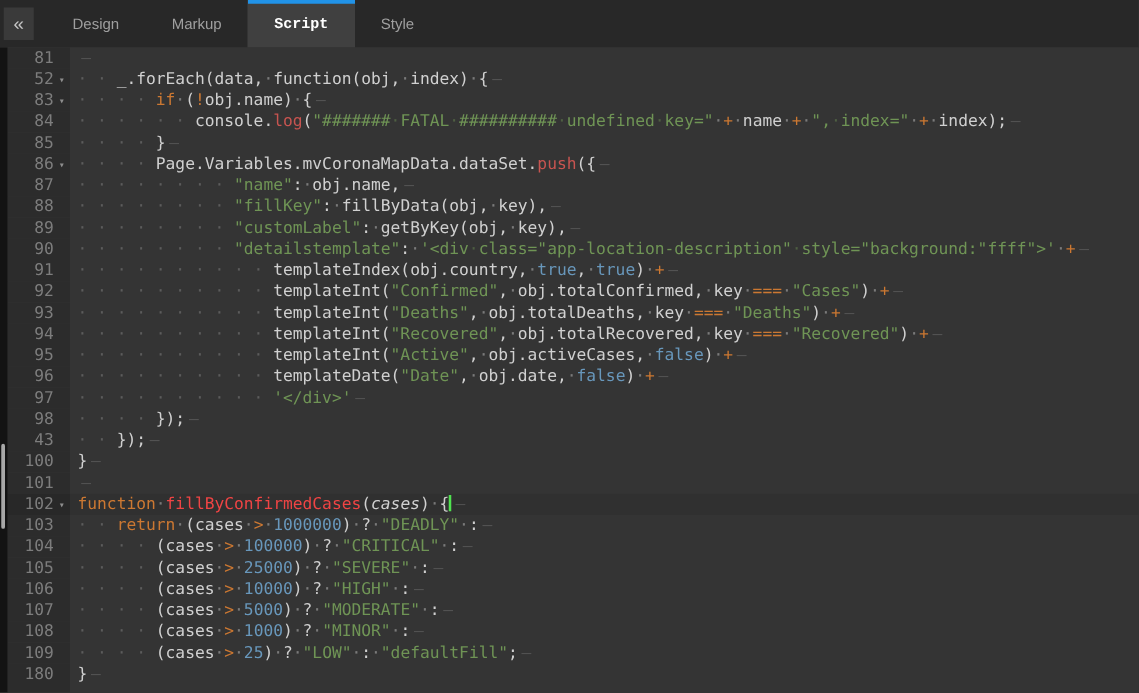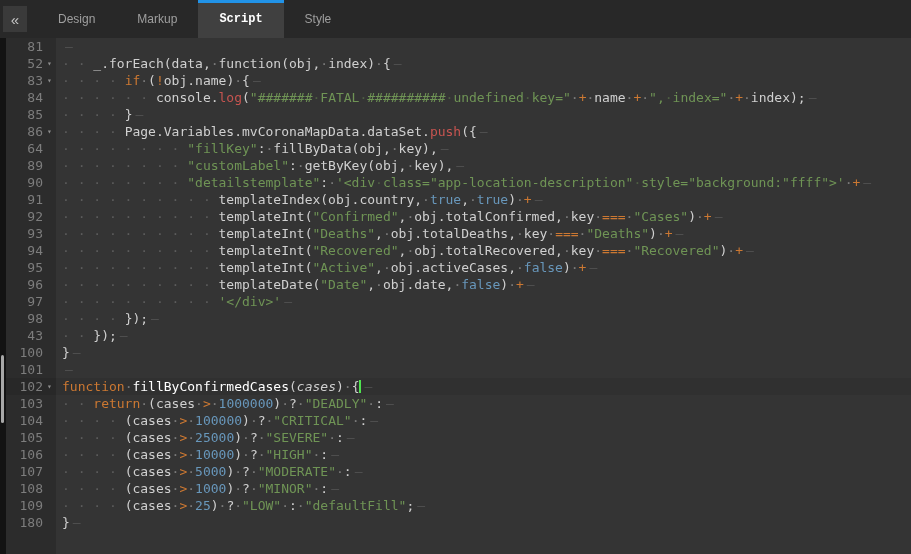--- a/index.html
+++ b/index.html
@@ -29,21 +29,21 @@
   .row.cur .codecell { background:#303030; }
 
   
   .d { color:#d0d0d0; }
   .k { color:#cc7832; }
   .s { color:#6f9455; }
   .n { color:#6897bb; }
   .b { color:#6897bb; }
   .o { color:#cc7832; }
   .m { color:#c75450; }
-  .f { color:#ffffff; }
+  .f { color:#ef4444; }
   .p { color:#d0d0d0; font-style:italic; }
   .w { opacity:.45; }
   .iw { color:#5c5c5c; }
   .eol { color:#8a8a8a; opacity:.35; padding-left:3px; }
   .caret { display:inline-block; width:2px; height:13px; background:#4fe34f; vertical-align:-2px; }
 </style>
 </head>
 <body>
 
 <div id="app">
@@ -70,21 +70,22 @@
     <div class="leftstrip">
       <div class="vthumb"></div>
     </div>
     <div class="lines">
         <div class="row"><div class="gut"><span class="lnum">81</span><span class="fold"></span></div><div class="codecell"><span class="eol">–</span></div></div>
         <div class="row"><div class="gut"><span class="lnum">52</span><span class="fold">▾</span></div><div class="codecell"><span class="iw">·&nbsp;·&nbsp;</span><span class="d">_.forEach(data,<span class="w">·</span>function(obj,<span class="w">·</span>index)<span class="w">·</span>{</span><span class="eol">–</span></div></div>
         <div class="row"><div class="gut"><span class="lnum">83</span><span class="fold">▾</span></div><div class="codecell"><span class="iw">·&nbsp;·&nbsp;·&nbsp;·&nbsp;</span><span class="k">if</span><span class="d"><span class="w">·</span>(</span><span class="o">!</span><span class="d">obj.name)<span class="w">·</span>{</span><span class="eol">–</span></div></div>
         <div class="row"><div class="gut"><span class="lnum">84</span><span class="fold"></span></div><div class="codecell"><span class="iw">·&nbsp;·&nbsp;·&nbsp;·&nbsp;·&nbsp;·&nbsp;</span><span class="d">console.</span><span class="m">log</span><span class="d">(</span><span class="s">"#######<span class="w">·</span>FATAL<span class="w">·</span>##########<span class="w">·</span>undefined<span class="w">·</span>key="</span><span class="d"><span class="w">·</span></span><span class="o">+</span><span class="d"><span class="w">·</span>name<span class="w">·</span></span><span class="o">+</span><span class="d"><span class="w">·</span></span><span class="s">",<span class="w">·</span>index="</span><span class="d"><span class="w">·</span></span><span class="o">+</span><span class="d"><span class="w">·</span>index);</span><span class="eol">–</span></div></div>
         <div class="row"><div class="gut"><span class="lnum">85</span><span class="fold"></span></div><div class="codecell"><span class="iw">·&nbsp;·&nbsp;·&nbsp;·&nbsp;</span><span class="d">}</span><span class="eol">–</span></div></div>
         <div class="row"><div class="gut"><span class="lnum">86</span><span class="fold">▾</span></div><div class="codecell"><span class="iw">·&nbsp;·&nbsp;·&nbsp;·&nbsp;</span><span class="d">Page.Variables.mvCoronaMapData.dataSet.</span><span class="m">push</span><span class="d">({</span><span class="eol">–</span></div></div>
-        <div class="row"><div class="gut"><span class="lnum">64</span><span class="fold"></span></div><div class="codecell"><span class="iw">·&nbsp;·&nbsp;·&nbsp;·&nbsp;·&nbsp;·&nbsp;·&nbsp;·&nbsp;</span><span class="s">"fillKey"</span><span class="d">:<span class="w">·</span>fillByData(obj,<span class="w">·</span>key),</span><span class="eol">–</span></div></div>
+        <div class="row"><div class="gut"><span class="lnum">87</span><span class="fold"></span></div><div class="codecell"><span class="iw">·&nbsp;·&nbsp;·&nbsp;·&nbsp;·&nbsp;·&nbsp;·&nbsp;·&nbsp;</span><span class="s">"name"</span><span class="d">:<span class="w">·</span>obj.name,</span><span class="eol">–</span></div></div>
+        <div class="row"><div class="gut"><span class="lnum">88</span><span class="fold"></span></div><div class="codecell"><span class="iw">·&nbsp;·&nbsp;·&nbsp;·&nbsp;·&nbsp;·&nbsp;·&nbsp;·&nbsp;</span><span class="s">"fillKey"</span><span class="d">:<span class="w">·</span>fillByData(obj,<span class="w">·</span>key),</span><span class="eol">–</span></div></div>
         <div class="row"><div class="gut"><span class="lnum">89</span><span class="fold"></span></div><div class="codecell"><span class="iw">·&nbsp;·&nbsp;·&nbsp;·&nbsp;·&nbsp;·&nbsp;·&nbsp;·&nbsp;</span><span class="s">"customLabel"</span><span class="d">:<span class="w">·</span>getByKey(obj,<span class="w">·</span>key),</span><span class="eol">–</span></div></div>
         <div class="row"><div class="gut"><span class="lnum">90</span><span class="fold"></span></div><div class="codecell"><span class="iw">·&nbsp;·&nbsp;·&nbsp;·&nbsp;·&nbsp;·&nbsp;·&nbsp;·&nbsp;</span><span class="s">"detailstemplate"</span><span class="d">:<span class="w">·</span></span><span class="s">'&lt;div<span class="w">·</span>class="app-location-description"<span class="w">·</span>style="background:"ffff"&gt;'</span><span class="d"><span class="w">·</span></span><span class="o">+</span><span class="eol">–</span></div></div>
         <div class="row"><div class="gut"><span class="lnum">91</span><span class="fold"></span></div><div class="codecell"><span class="iw">·&nbsp;·&nbsp;·&nbsp;·&nbsp;·&nbsp;·&nbsp;·&nbsp;·&nbsp;·&nbsp;·&nbsp;</span><span class="d">templateIndex(obj.country,<span class="w">·</span></span><span class="b">true</span><span class="d">,<span class="w">·</span></span><span class="b">true</span><span class="d">)<span class="w">·</span></span><span class="o">+</span><span class="eol">–</span></div></div>
         <div class="row"><div class="gut"><span class="lnum">92</span><span class="fold"></span></div><div class="codecell"><span class="iw">·&nbsp;·&nbsp;·&nbsp;·&nbsp;·&nbsp;·&nbsp;·&nbsp;·&nbsp;·&nbsp;·&nbsp;</span><span class="d">templateInt(</span><span class="s">"Confirmed"</span><span class="d">,<span class="w">·</span>obj.totalConfirmed,<span class="w">·</span>key<span class="w">·</span></span><span class="o">===</span><span class="d"><span class="w">·</span></span><span class="s">"Cases"</span><span class="d">)<span class="w">·</span></span><span class="o">+</span><span class="eol">–</span></div></div>
         <div class="row"><div class="gut"><span class="lnum">93</span><span class="fold"></span></div><div class="codecell"><span class="iw">·&nbsp;·&nbsp;·&nbsp;·&nbsp;·&nbsp;·&nbsp;·&nbsp;·&nbsp;·&nbsp;·&nbsp;</span><span class="d">templateInt(</span><span class="s">"Deaths"</span><span class="d">,<span class="w">·</span>obj.totalDeaths,<span class="w">·</span>key<span class="w">·</span></span><span class="o">===</span><span class="d"><span class="w">·</span></span><span class="s">"Deaths"</span><span class="d">)<span class="w">·</span></span><span class="o">+</span><span class="eol">–</span></div></div>
         <div class="row"><div class="gut"><span class="lnum">94</span><span class="fold"></span></div><div class="codecell"><span class="iw">·&nbsp;·&nbsp;·&nbsp;·&nbsp;·&nbsp;·&nbsp;·&nbsp;·&nbsp;·&nbsp;·&nbsp;</span><span class="d">templateInt(</span><span class="s">"Recovered"</span><span class="d">,<span class="w">·</span>obj.totalRecovered,<span class="w">·</span>key<span class="w">·</span></span><span class="o">===</span><span class="d"><span class="w">·</span></span><span class="s">"Recovered"</span><span class="d">)<span class="w">·</span></span><span class="o">+</span><span class="eol">–</span></div></div>
         <div class="row"><div class="gut"><span class="lnum">95</span><span class="fold"></span></div><div class="codecell"><span class="iw">·&nbsp;·&nbsp;·&nbsp;·&nbsp;·&nbsp;·&nbsp;·&nbsp;·&nbsp;·&nbsp;·&nbsp;</span><span class="d">templateInt(</span><span class="s">"Active"</span><span class="d">,<span class="w">·</span>obj.activeCases,<span class="w">·</span></span><span class="b">false</span><span class="d">)<span class="w">·</span></span><span class="o">+</span><span class="eol">–</span></div></div>
         <div class="row"><div class="gut"><span class="lnum">96</span><span class="fold"></span></div><div class="codecell"><span class="iw">·&nbsp;·&nbsp;·&nbsp;·&nbsp;·&nbsp;·&nbsp;·&nbsp;·&nbsp;·&nbsp;·&nbsp;</span><span class="d">templateDate(</span><span class="s">"Date"</span><span class="d">,<span class="w">·</span>obj.date,<span class="w">·</span></span><span class="b">false</span><span class="d">)<span class="w">·</span></span><span class="o">+</span><span class="eol">–</span></div></div>
         <div class="row"><div class="gut"><span class="lnum">97</span><span class="fold"></span></div><div class="codecell"><span class="iw">·&nbsp;·&nbsp;·&nbsp;·&nbsp;·&nbsp;·&nbsp;·&nbsp;·&nbsp;·&nbsp;·&nbsp;</span><span class="s">'&lt;/div&gt;'</span><span class="eol">–</span></div></div>
         <div class="row"><div class="gut"><span class="lnum">98</span><span class="fold"></span></div><div class="codecell"><span class="iw">·&nbsp;·&nbsp;·&nbsp;·&nbsp;</span><span class="d">});</span><span class="eol">–</span></div></div>

